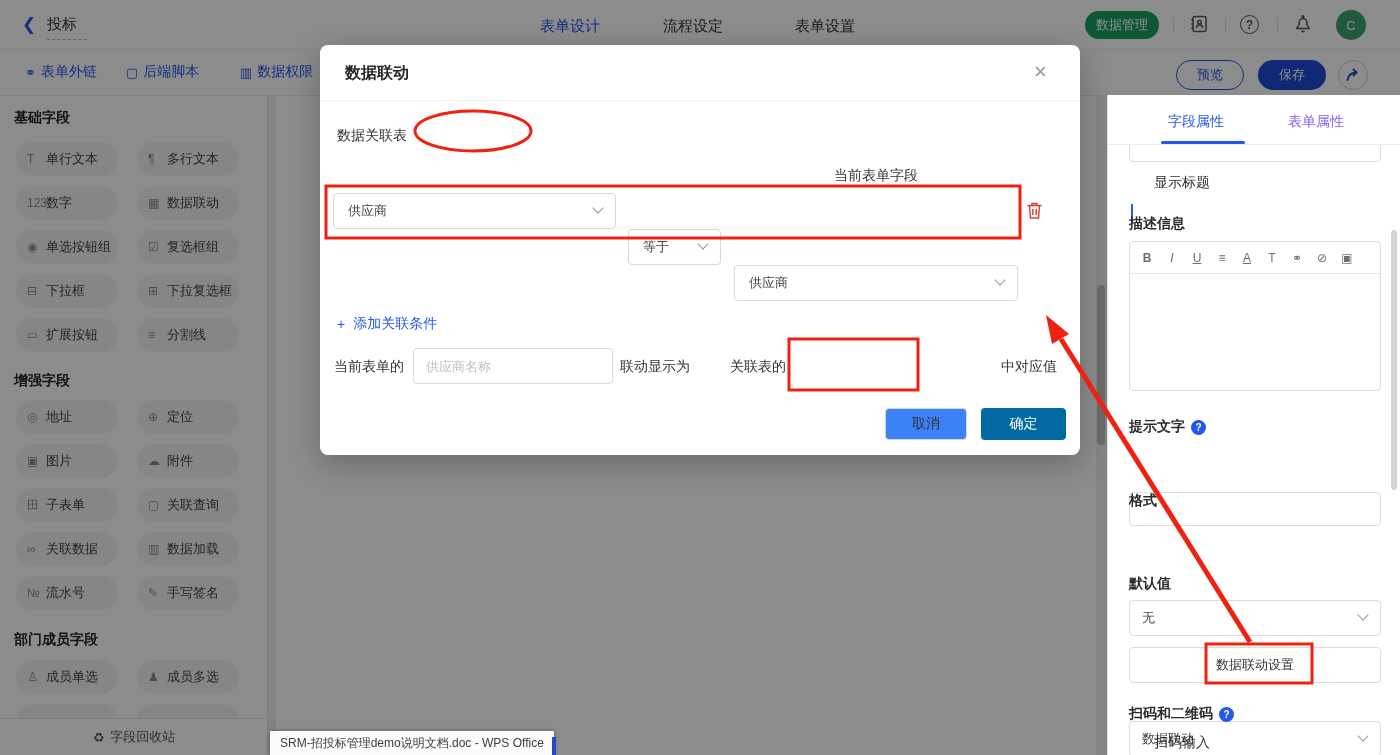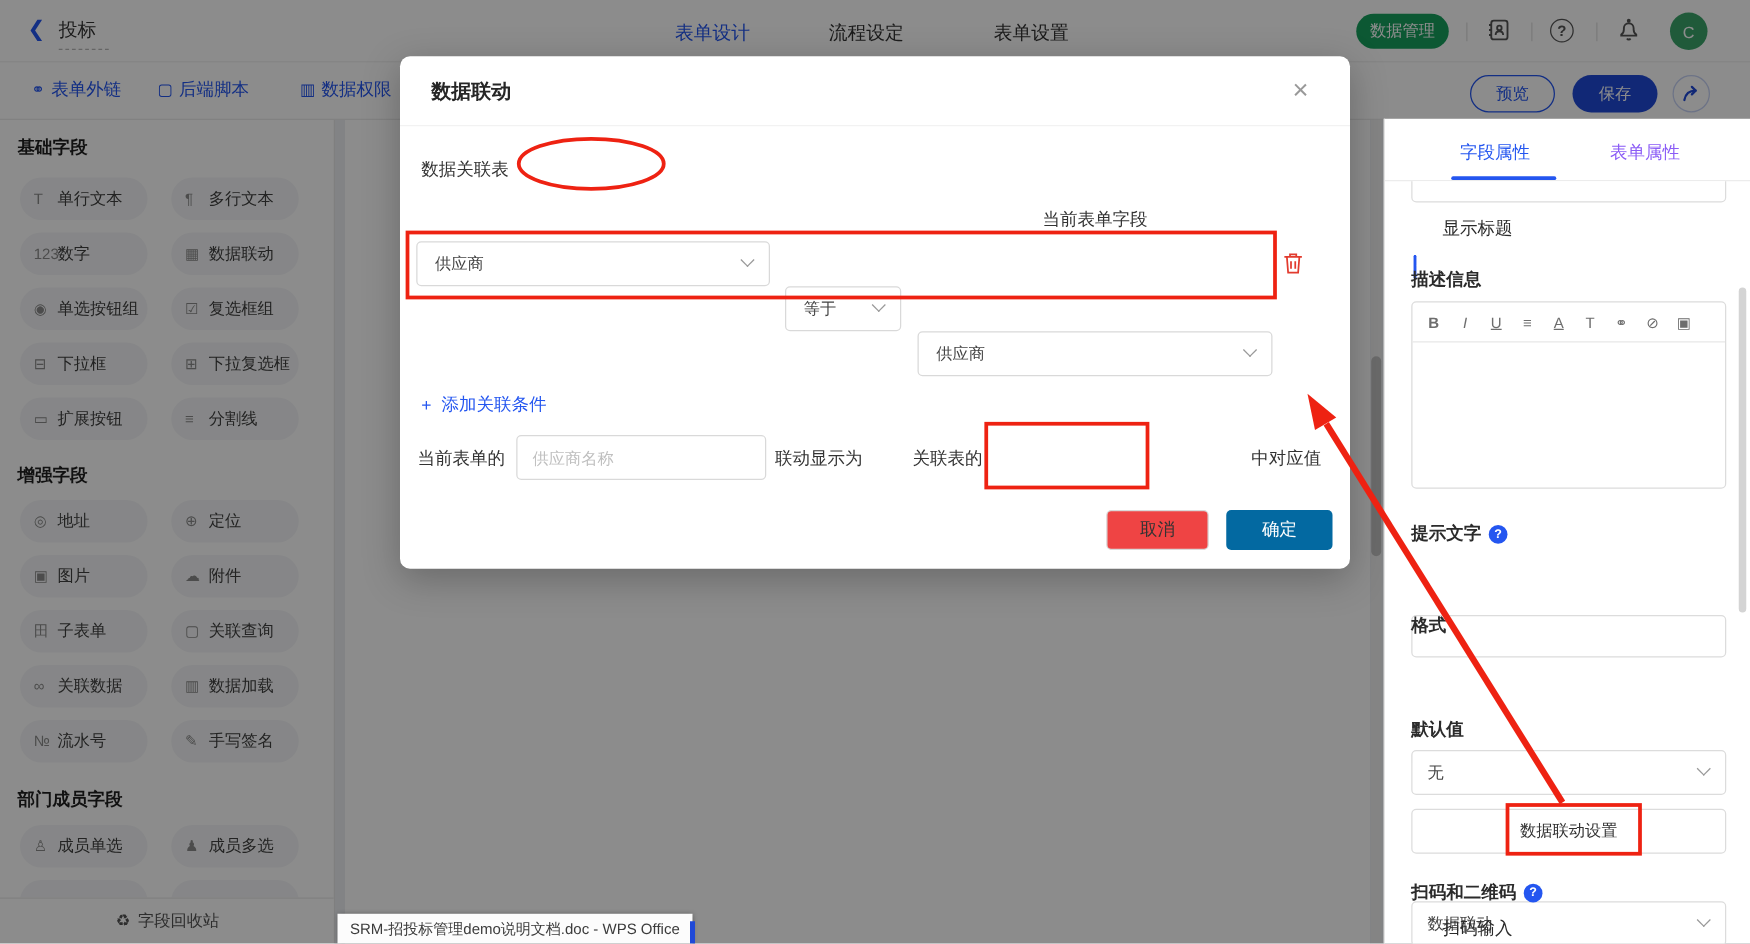--- a/index.html
+++ b/index.html
@@ -103,21 +103,21 @@
   .m-title { left:25px; top:18px; font-size:16px; font-weight:bold; color:#262626; }
   .m-close { left:714px; top:14px; font-size:22px; color:#999; cursor:pointer; }
   .m-divider { left:0; top:55px; width:760px; height:1px; background:#f2f2f2; }
   .m-label { font-size:14px; color:#333; white-space:nowrap; }
   .m-select { background:#fff; border:1px solid #d9d9d9; border-radius:4px; position:relative; font-size:13px; color:#444;
     display:flex; align-items:center; padding:0 14px; cursor:pointer; }
   .m-colhead { font-size:14px; color:#333; text-align:center; }
   .m-link { color:#2456f0; font-size:14px; cursor:pointer; display:flex; gap:8px; align-items:center; }
   .m-input { border:1px solid #d9d9d9; border-radius:4px; height:36px; width:200px; padding:0 12px; font-size:13px; color:#3b82f6; }
   .m-input::placeholder { color:#bfbfbf; }
-  .btn-cancel { border:1px solid #d9d9d9; border-radius:4px; background:#ef4444; font-size:14px; color:#333;
+  .btn-cancel { border:1px solid #d9d9d9; border-radius:4px; background:#3b82f6; font-size:14px; color:#333;
     display:flex; align-items:center; justify-content:center; cursor:pointer; }
   .btn-ok { border-radius:4px; background:#0369a1; font-size:14px; color:#fff;
     display:flex; align-items:center; justify-content:center; cursor:pointer; }
 
   
   .anno { left:0; top:0; width:1400px; height:755px; z-index:50; pointer-events:none; }
 </style>
 </head>
 <body>
 

